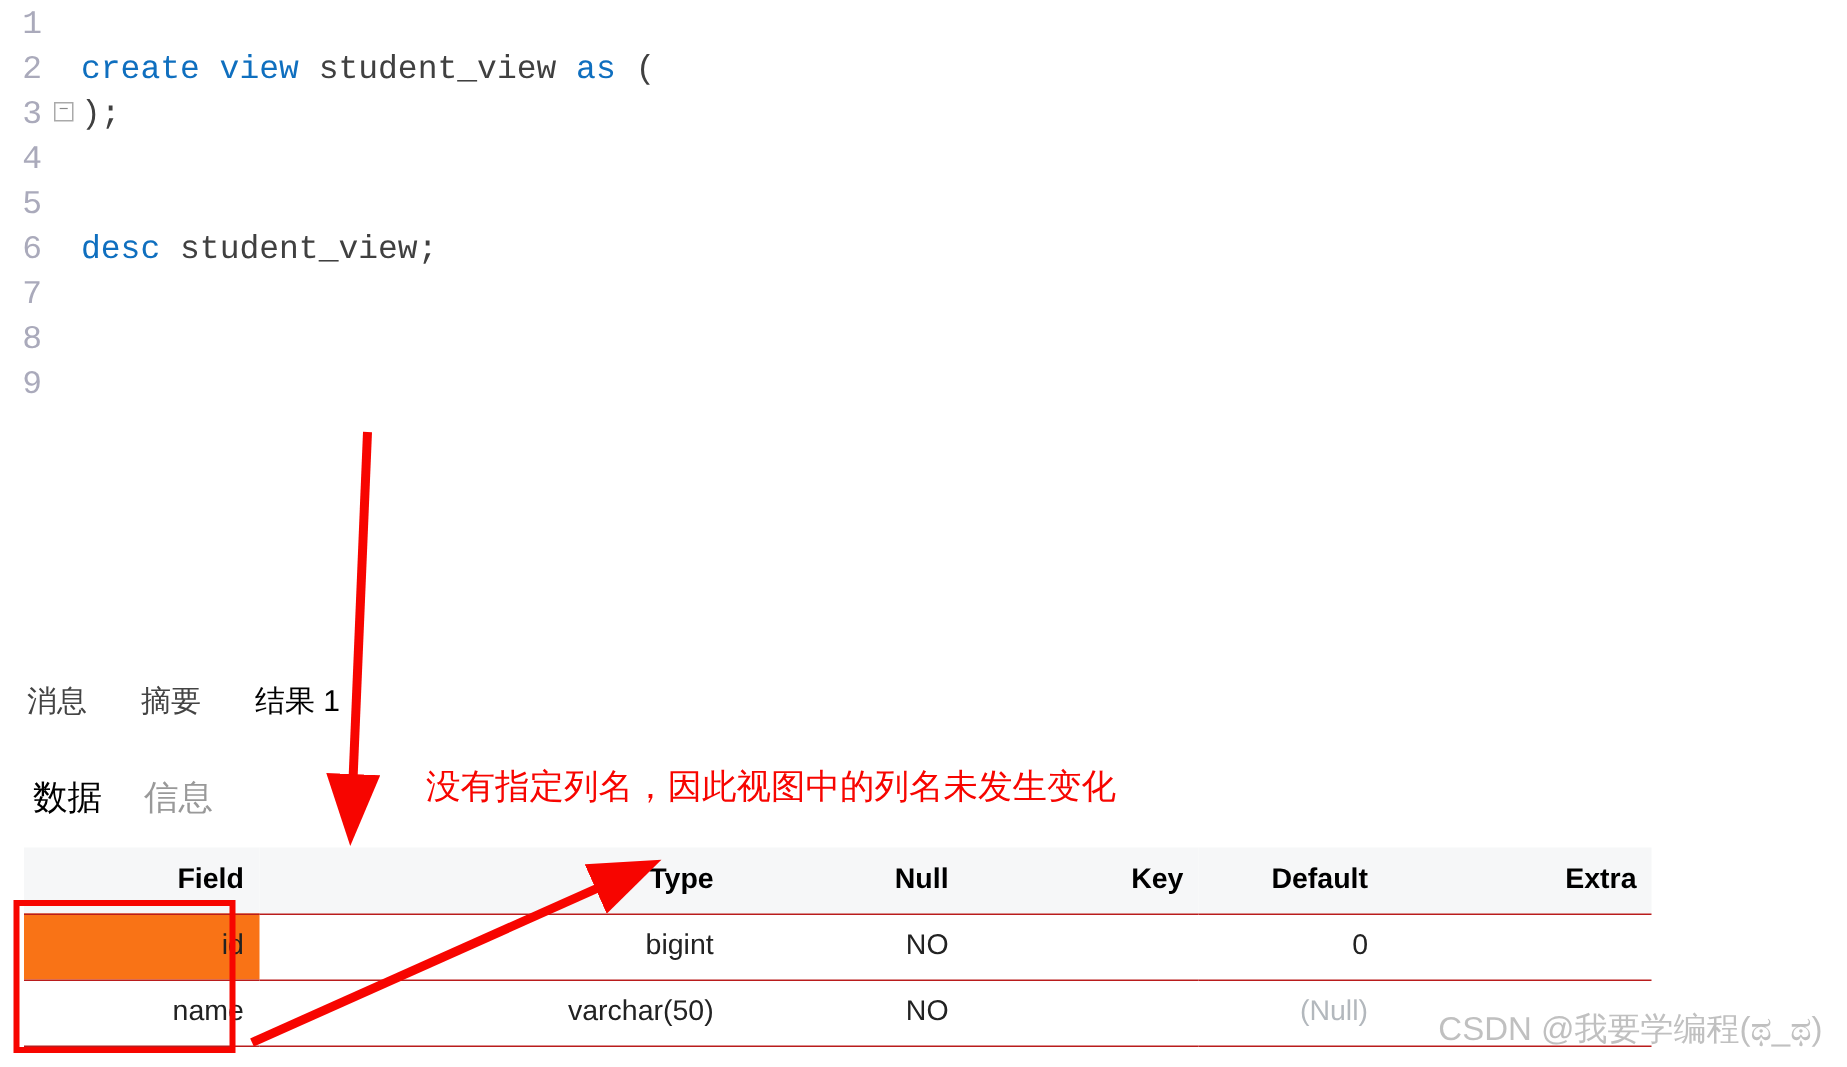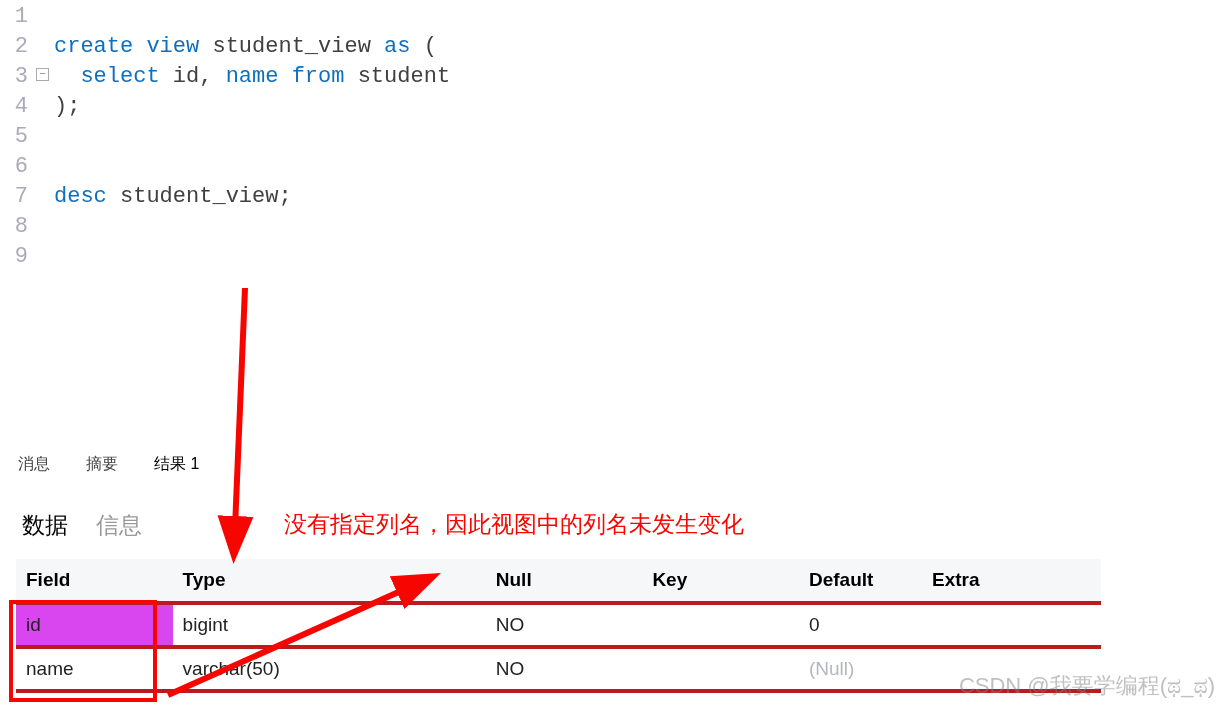--- a/index.html
+++ b/index.html
@@ -56,21 +56,21 @@
   .tok-txt { color: #404040; }
   .cursor {
     border-left: 1.5px solid #000;
     display: inline-block; height: 24px; vertical-align: -4px;
   }
   .mid-tabs {
     display: flex;
     align-items: center;
     gap: 28px;
     padding: 8px 0 10px 14px;
-    font-size: 16px;
+    font-size: 20px;
     border-bottom: 1px solid #fff;
   }
   .mid-tabs .tab { color: #444; cursor: pointer; padding: 6px 4px 10px; }
   .mid-tabs .tab.active { color: #000; }
   .results-panel {
     padding: 0 10px;
   }
   .sub-tabs {
     display: flex;
     gap: 28px;
@@ -79,41 +79,41 @@
   }
   .sub-tabs .stab { color: #999; cursor: pointer; }
   .sub-tabs .stab.active { color: #000; font-weight: 500; }
   table.result {
     border-collapse: collapse;
     width: 1085px;
     table-layout: fixed;
     margin-left: 6px;
   }
   table.result th, table.result td {
-    text-align: left;
+    text-align: right;
     padding: 8px 10px;
     font-size: 19px;
     border: none;
-    border-bottom: 4px solid #b91c1c;
+    border-bottom: 1px solid #b91c1c;
     height: 44px;
     white-space: nowrap;
   }
   table.result thead th {
     background: #f6f7f8;
     font-weight: 700;
     color: #000;
   }
   table.result col.c1 { width: 140px; }
   table.result col.c2 { width: 280px; }
   table.result col.c3 { width: 140px; }
   table.result col.c4 { width: 140px; }
   table.result col.c5 { width: 110px; }
   table.result col.c6 { width: 160px; }
   .null-txt { color: #b3b8bd; }
-  .sel-cell { background: #d946ef; }
+  .sel-cell { background: #f97316; }
   .anno-text {
     position: absolute;
     color: #f70500;
     font-size: 23px;
     font-family: "Microsoft YaHei", sans-serif;
     pointer-events: none;
   }
   .anno-box {
     position: absolute;
     border: 4px solid #f70500;
@@ -143,21 +143,20 @@
         <div class="ln">7</div>
         <div class="ln">8</div>
         <div class="ln">9</div>
       </div>
     <div class="fold-col">
       <div class="fold-box"></div>
     </div>
     <div class="code-lines" id="codeLines">
         <div class="line"></div>
         <div class="line"><span class="tok-kw">create view </span><span class="tok-txt">student_view </span><span class="tok-kw">as </span><span class="tok-txt">(</span></div>
-        <div class="line"><span class="tok-txt">  </span><span class="tok-kw">select </span><span class="tok-txt">id, </span><span class="tok-kw">name from </span><span class="tok-txt">student</span></div>
         <div class="line"><span class="tok-txt">);</span></div>
         <div class="line"></div>
         <div class="line"></div>
         <div class="line"><span class="tok-kw">desc </span><span class="tok-txt">student_view;</span></div>
       </div>
   </div>
 </div>
 
 <div class="mid-tabs" id="midTabs">
     <div class="tab">消息</div>

